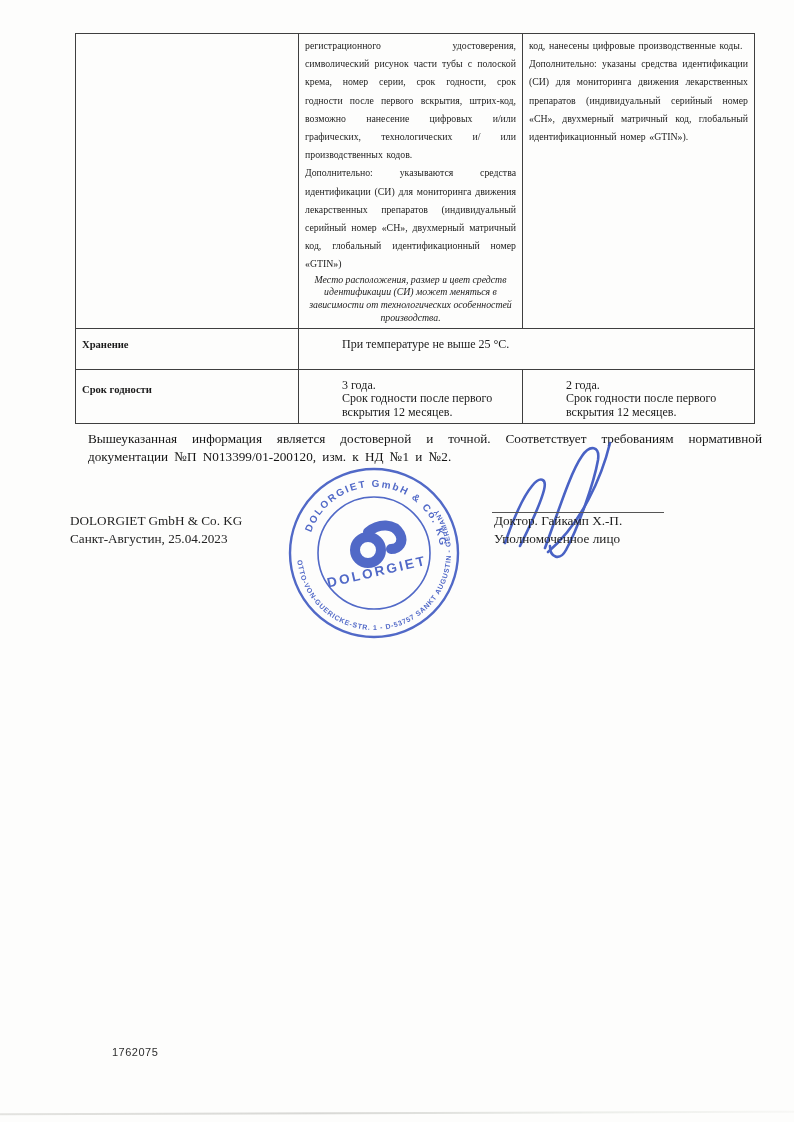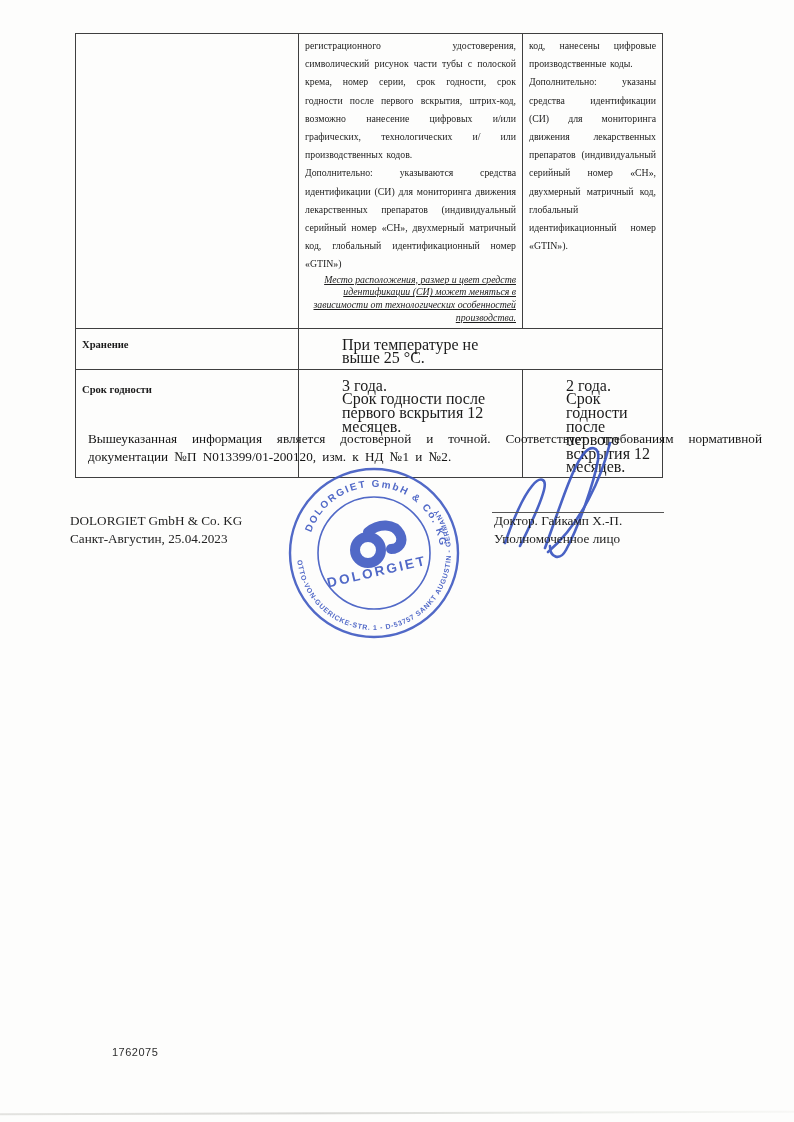--- a/index.html
+++ b/index.html
@@ -6,46 +6,46 @@
   .page{
     position:relative;
     width:794px;height:1122px;
     background:#fdfdfc;
     font-family:"Liberation Serif", serif;
     color:#1b1b1b;
     overflow:hidden;
   }
   
   .tbl{
-    position:absolute;left:75px;top:33px;width:588px;
+    position:absolute;left:75px;top:33px;width:680px;
     border:1.3px solid #3f3f3f;
     box-sizing:border-box;
   }
   .trow{display:grid;grid-template-columns:222px 224px 1fr;}
   .trow + .trow{border-top:1.3px solid #3f3f3f;}
   .cell{box-sizing:border-box;padding:3px 6px 3px 6px;}
   .cell + .cell{border-left:1.3px solid #3f3f3f;}
   .r1{min-height:292px;}
   .r2{min-height:40px;}
   .r3{min-height:52px;}
   .body-text{
     font-size:9.8px;line-height:18.2px;
     text-align:justify;word-spacing:1.2px;
     color:#1c1c1c;
   }
   .body-text p{margin:0;}
   .note-italic{
     font-style:italic;font-size:9.8px;line-height:12.8px;
-    text-align:right;word-spacing:normal;margin-top:3px;text-decoration:underline;
+    text-align:center;word-spacing:normal;margin-top:3px;
   }
   .row-label{
     font-weight:bold;font-size:10.6px;padding-top:10px;
   }
   .small-cell{
-    font-size:16px;line-height:13.6px;padding-top:9px;
+    font-size:12px;line-height:13.6px;padding-top:9px;
     white-space:pre-line;
     padding-left:43px;
   }
   .r3 .row-label{padding-top:14px;}
   
   .statement{
     position:absolute;left:88px;top:430px;width:674px;
     font-size:13.2px;line-height:18px;
     text-align:justify;word-spacing:3px;
     color:#151515;

